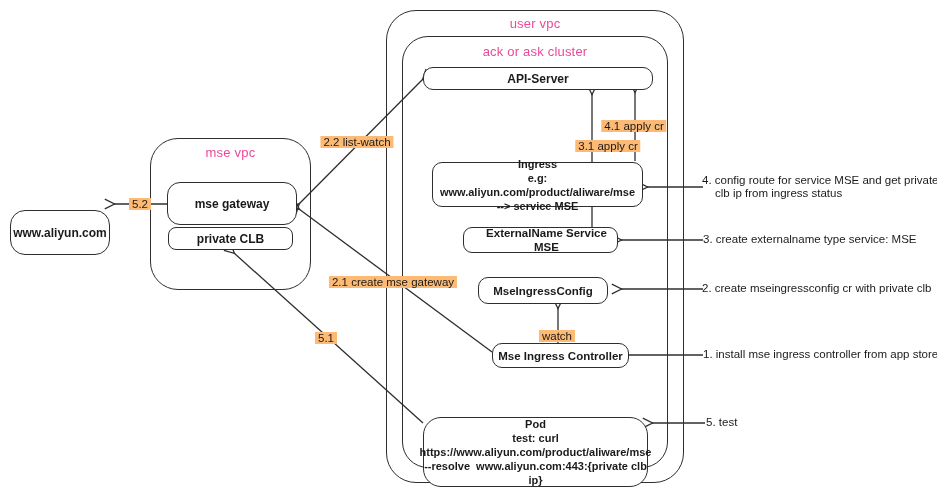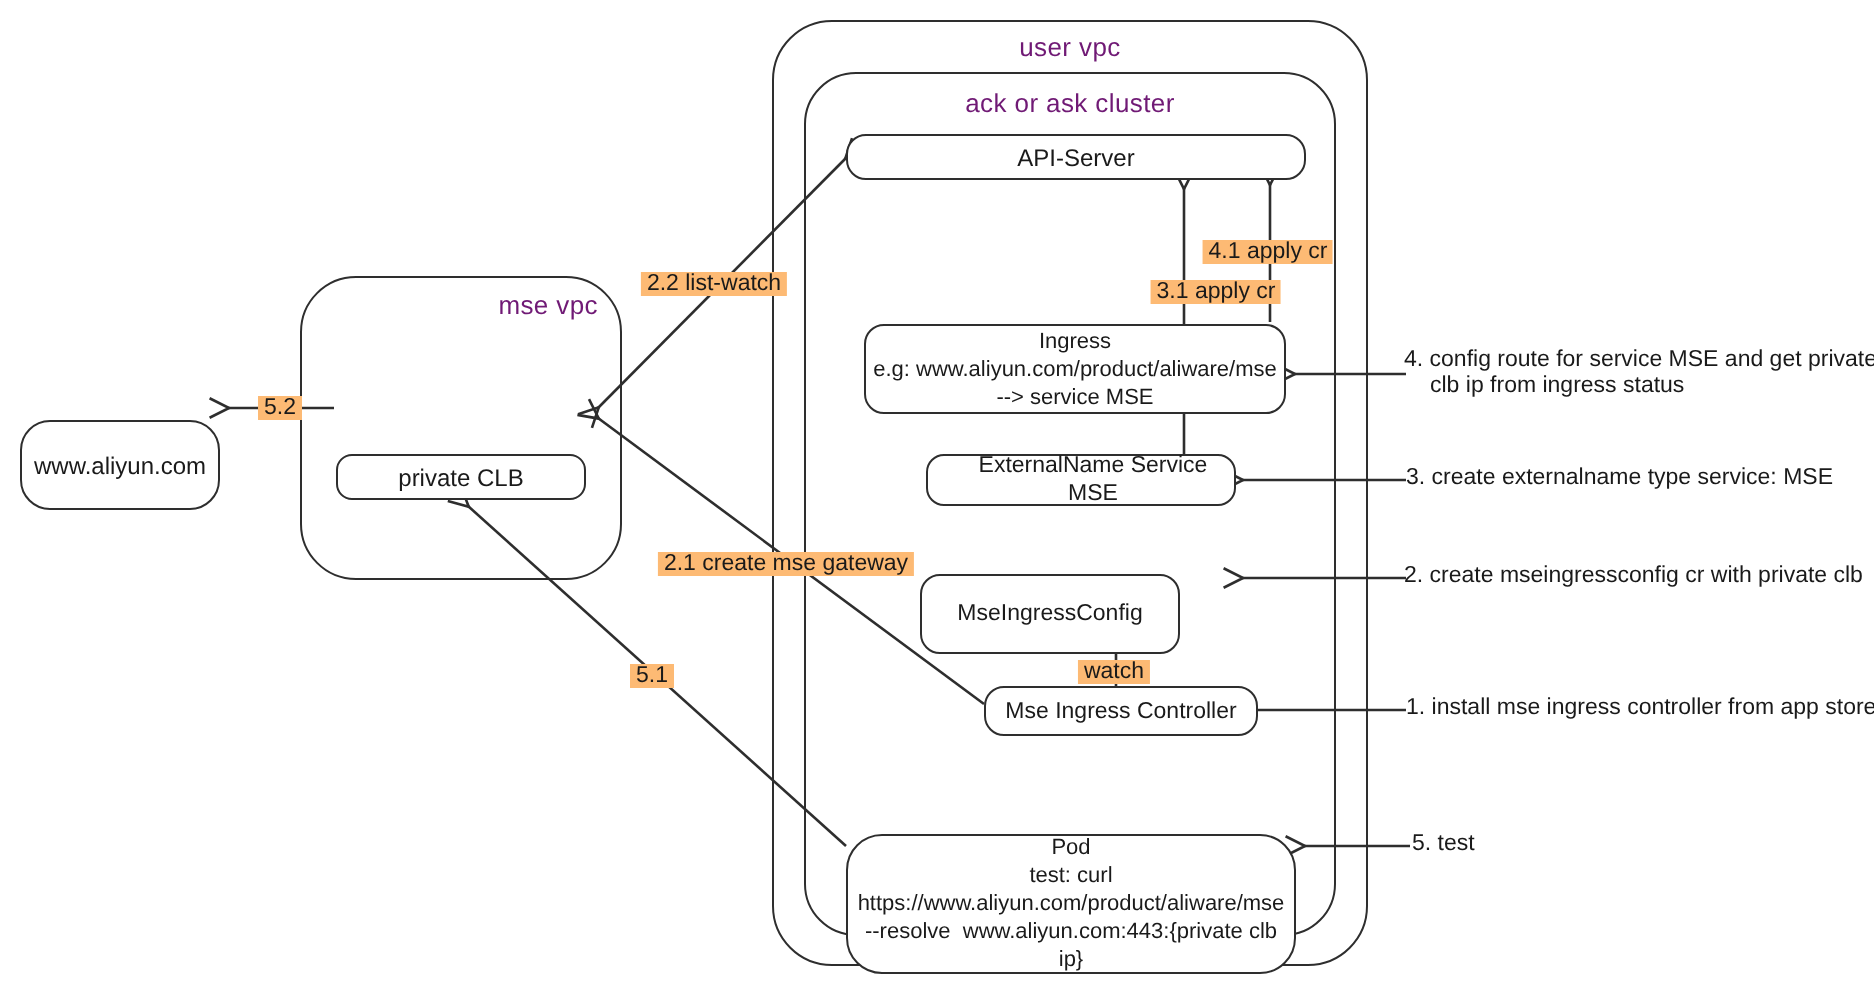--- a/index.html
+++ b/index.html
@@ -15,37 +15,38 @@
   .container {
     position: absolute;
     border: 1.6px solid #2e2e2e;
     background: transparent;
     z-index: 1;
   }
   .ctitle {
     position: absolute;
     text-align: center;
     font-size: 13px;
-    color: #701a75;
+    color: #ec4899;
     z-index: 4;
     letter-spacing: 0.2px;
   }
   svg.wires { position: absolute; left: 0; top: 0; z-index: 2; pointer-events: none; }
   svg.wires line { stroke: #2e2e2e; stroke-width: 1.3; }
   .node {
     position: absolute;
     background: #ffffff;
     border: 1.4px solid #2e2e2e;
     display: flex;
     align-items: center;
     justify-content: center;
     text-align: center;
     z-index: 3;
     white-space: pre-line;
     line-height: 14px;
+    font-weight: bold;
   }
   .edge-label {
     position: absolute;
     transform: translate(-50%, -50%);
     background: #fdba74;
     padding: 0 3px;
     font-size: 11.5px;
     z-index: 4;
     white-space: nowrap;
     color: #1a1a1a;
@@ -60,26 +61,26 @@
     padding-left: 13px;
     text-indent: -13px;
     color: #1a1a1a;
   }
   
   #user-vpc   { left: 386px; top: 10px;  width: 298px; height: 473px; border-radius: 30px; }
   #cluster    { left: 402px; top: 36px;  width: 266px; height: 432px; border-radius: 26px; }
   #mse-vpc    { left: 150px; top: 138px; width: 161px; height: 152px; border-radius: 28px; }
   #user-vpc-title { left: 386px; top: 16px;  width: 298px; }
   #cluster-title  { left: 402px; top: 44px;  width: 266px; }
-  #mse-vpc-title  { left: 138px; top: 145px; width: 161px; text-align: right; }
+  #mse-vpc-title  { left: 150px; top: 145px; width: 161px; }
 
   #api-server { left: 423px; top: 67px;  width: 230px; height: 23px; border-radius: 10px; font-size: 12px; }
   #ingress    { left: 432px; top: 162px; width: 211px; height: 45px; border-radius: 10px; font-size: 11px; }
   #externalname { left: 463px; top: 227px; width: 155px; height: 26px; border-radius: 9px; font-size: 11.5px; padding-left: 12px; }
-  #mse-ingress-config { left: 460px; top: 277px; width: 130px; height: 40px; border-radius: 10px; font-size: 11.5px; margin-top: 10px; }
+  #mse-ingress-config { left: 478px; top: 277px; width: 130px; height: 27px; border-radius: 10px; font-size: 11.5px; }
   #mse-ingress-controller { left: 492px; top: 343px; width: 137px; height: 25px; border-radius: 10px; font-size: 11.5px; }
   #pod        { left: 423px; top: 385px; width: 225px; height: 70px; border-radius: 18px; font-size: 11px; margin-top: 32px; }
   #mse-gateway { left: 167px; top: 182px; width: 130px; height: 43px; border-radius: 13px; font-size: 12px; }
   #private-clb { left: 168px; top: 227px; width: 125px; height: 23px; border-radius: 8px; font-size: 12px; }
   #aliyun     { left: 10px;  top: 183px; width: 100px; height: 45px; border-radius: 15px; font-size: 12px; margin-top: 27px; }
 
   #label-list-watch     { left: 357px; top: 142px; }
   #label-create-gateway { left: 393px; top: 282px; }
   #label-5-1            { left: 326px; top: 338px; }
   #label-5-2            { left: 140px; top: 204px; }
@@ -131,20 +132,21 @@
 e.g: www.aliyun.com/product/aliware/mse
 --&gt; service MSE</div>
   <div class="node" id="externalname">ExternalName Service MSE</div>
   <div class="node" id="mse-ingress-config">MseIngressConfig</div>
   <div class="node" id="mse-ingress-controller">Mse Ingress Controller</div>
   <div class="node" id="pod">Pod
 test: curl
 https://www.aliyun.com/product/aliware/mse
 --resolve &nbsp;www.aliyun.com:443:{private clb
 ip}</div>
+  <div class="node" id="mse-gateway">mse gateway</div>
   <div class="node" id="private-clb">private CLB</div>
   <div class="node" id="aliyun">www.aliyun.com</div>
 
   <div class="edge-label" id="label-list-watch">2.2 list-watch</div>
   <div class="edge-label" id="label-create-gateway">2.1 create mse gateway</div>
   <div class="edge-label" id="label-5-1">5.1</div>
   <div class="edge-label" id="label-5-2">5.2</div>
   <div class="edge-label" id="label-3-1">3.1 apply cr</div>
   <div class="edge-label" id="label-4-1">4.1 apply cr</div>
   <div class="edge-label" id="label-watch">watch</div>

